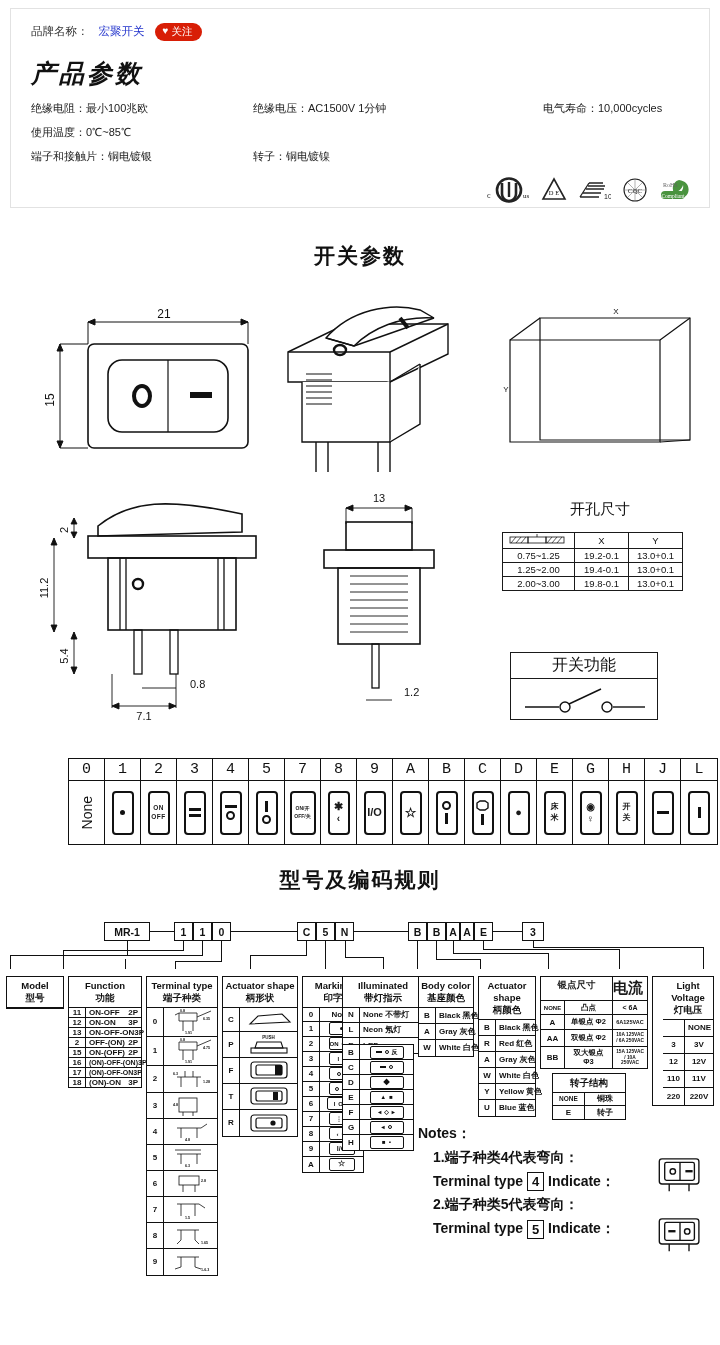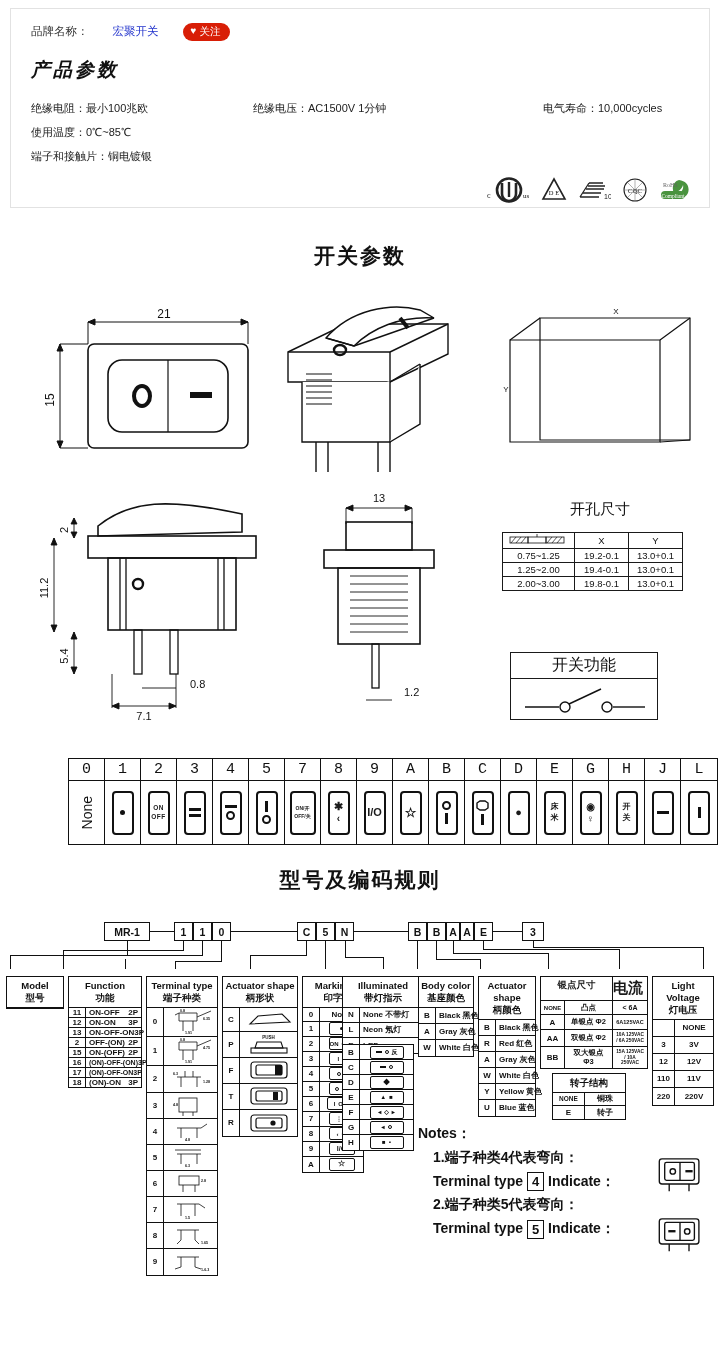--- a/index.html
+++ b/index.html
@@ -11,34 +11,34 @@
     color:#1a1a1a;
     position:relative;
     overflow:hidden;
   }
 
   
   .param-panel{
     position:absolute; left:10px; top:8px; width:700px; height:200px;
     border:1px solid #e2e2e2; background:#fff;
   }
-  .brandrow{ position:absolute; left:20px; top:14px; display:flex; align-items:center; gap:24px; }
+  .brandrow{ position:absolute; left:20px; top:14px; display:flex; align-items:center; gap:10px; }
   .brandlabel{ font-size:11.5px; color:#333; }
   .brandname{ font-size:11.5px; color:#2233cc; }
   .follow-btn{
     display:inline-flex; align-items:center; justify-content:center; gap:3px;
     background:#d81e06; color:#fff; border-radius:10px;
     font-size:10.5px; padding:2px 10px 3px 8px; line-height:1.2; cursor:pointer;
   }
   .heart{ font-size:10px; }
 
   .section-title-cursive{
     position:absolute; left:20px; top:48px;
     font-family:"Liberation Serif", serif;
-    font-size:19px; font-weight:700; font-style:italic;
+    font-size:25px; font-weight:700; font-style:italic;
     letter-spacing:3px; color:#111;
   }
 
   .specs{ position:absolute; left:20px; top:92px; width:668px; }
   .spec-row{ display:flex; margin-bottom:9px; font-size:11px; color:#222; }
   .spec-c1{ width:222px; }
   .spec-c2{ width:290px; }
   .spec-c3{ width:156px; }
 
   .certs{ position:absolute; right:14px; top:168px; display:flex; align-items:center; gap:10px; }
@@ -175,20 +175,21 @@
       <div class="spec-c1">绝缘电阻：最小100兆欧</div>
       <div class="spec-c2">绝缘电压：AC1500V 1分钟</div>
       <div class="spec-c3">电气寿命：10,000cycles</div>
     </div>
     <div class="spec-row">
       <div class="spec-c1">使用温度：0℃~85℃</div>
       <div class="spec-c3"></div>
     </div>
     <div class="spec-row">
       <div class="spec-c1">端子和接触片：铜电镀银</div>
+      <div class="spec-c2">转子：铜电镀镍</div>
       <div class="spec-c3"></div>
     </div>
   </div>
 
   <div class="certs">
     <svg class="cert" width="44" height="26" viewBox="0 0 44 26">
       <text x="0" y="21" font-size="8" font-family="Liberation Serif, serif">c</text>
       <ellipse cx="22" cy="13" rx="12" ry="11.5" fill="none" stroke="#111" stroke-width="2.6"></ellipse>
       <path d="M15 6 L15 17 A7 7 0 0 0 29 17 L29 6" fill="none" stroke="#111" stroke-width="2.6"></path>
       <path d="M22 5 L22 20" stroke="#111" stroke-width="2.4"></path>
@@ -1171,21 +1172,21 @@
   <div class="crow" style="height:13px">
       <div class="ccode" style="width:32px;flex:0 0 32px;font-size:6.5px">NONE</div>
       <div class="cval" style="justify-content:center">铜珠</div>
     </div>
   <div class="crow" style="height:13px">
       <div class="ccode" style="width:32px;flex:0 0 32px">E</div>
       <div class="cval" style="justify-content:center">转子</div>
     </div>
 </div>
 
-<div class="ct" style="left:652px; top:976px; width:62px;">
+<div class="ct" style="left:652px; top:976px; width:62px;padding-left:10px;">
   <div class="cth">
     <span class="en">Light Voltage</span>
     <span class="cn">灯电压</span>
   </div>
   <div class="crow" style="height:17px">
       <div class="ccode" style="width:22px;flex:0 0 22px"></div>
       <div class="cval" style="justify-content:center">NONE</div>
     </div>
   <div class="crow" style="height:17px">
       <div class="ccode" style="width:22px;flex:0 0 22px">3</div>

